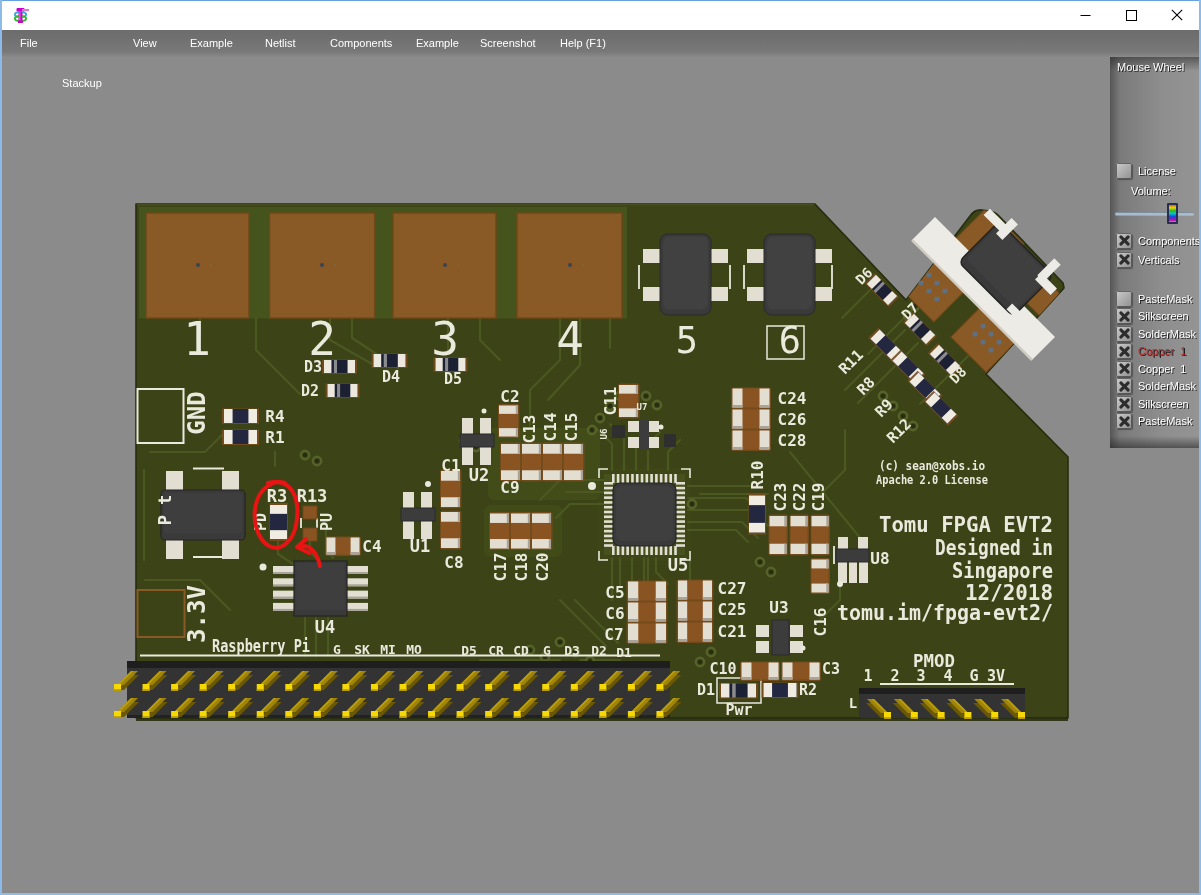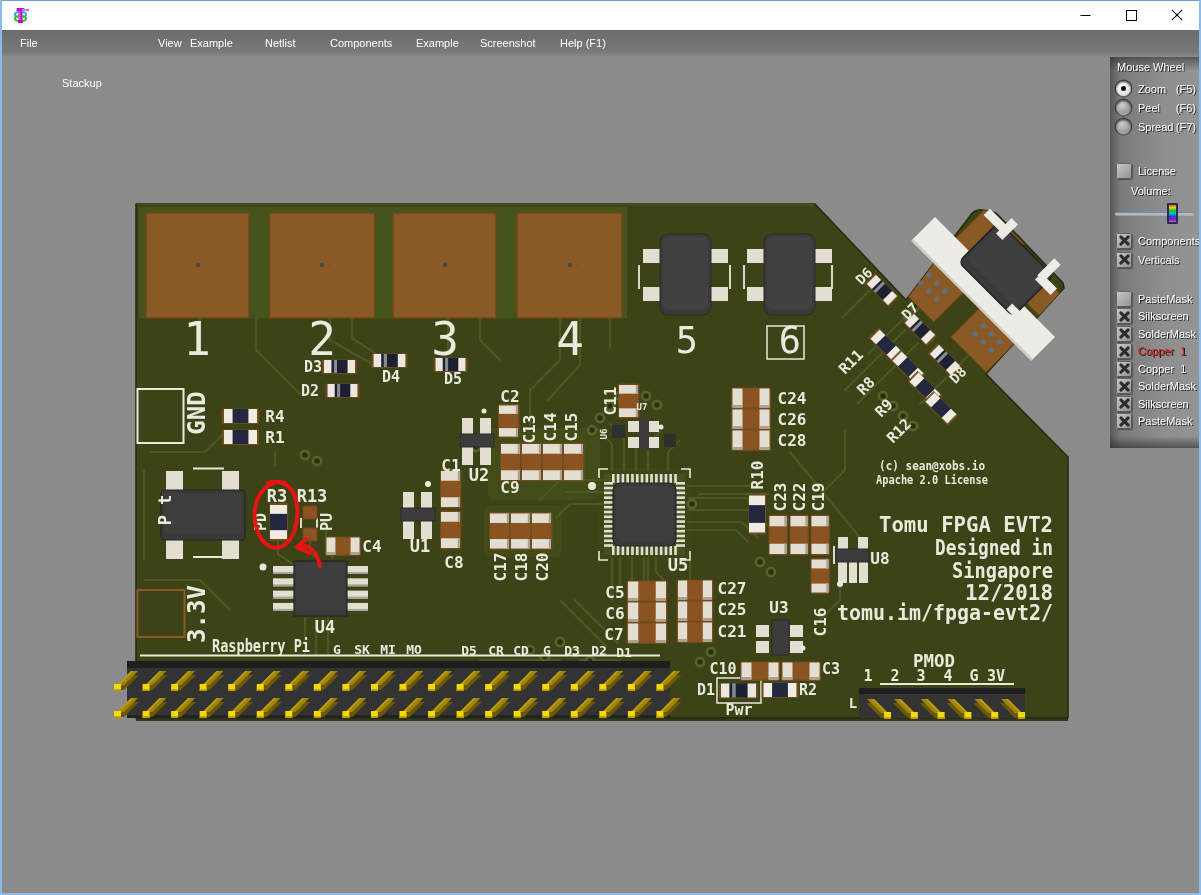--- a/index.html
+++ b/index.html
@@ -90,21 +90,21 @@
       <svg width="12" height="12" viewBox="0 0 12 12">
           <line x1="0.8" y1="0.8" x2="11.2" y2="11.2" stroke="#000" stroke-width="1.1"></line>
           <line x1="11.2" y1="0.8" x2="0.8" y2="11.2" stroke="#000" stroke-width="1.1"></line>
         </svg>
     </div>
   </div>
 
   <div class="menubar" id="menubar">
       <span class="menu-item" style="left: 20px;">File</span>
       <span class="menu-item" style="left: 62px; margin-top: 40px;">Stackup</span>
-      <span class="menu-item" style="left: 133px; margin-left: 25px;">View</span>
+      <span class="menu-item" style="left: 133px;">View</span>
       <span class="menu-item" style="left: 190px;">Example</span>
       <span class="menu-item" style="left: 265px;">Netlist</span>
       <span class="menu-item" style="left: 330px;">Components</span>
       <span class="menu-item" style="left: 416px;">Example</span>
       <span class="menu-item" style="left: 480px;">Screenshot</span>
       <span class="menu-item" style="left: 560px;">Help (F1)</span>
     </div>
 
   <div class="viewport">
     <svg id="board-svg" width="1201" height="838" viewBox="0 57 1201 838">
@@ -1236,37 +1236,20 @@
         <text x="790" y="340" font-family="'DejaVu Sans Mono',monospace" font-size="37" fill="#e9e9dc" text-anchor="middle" dominant-baseline="central">6</text>
         <g fill="none" stroke="#e81414" stroke-width="4" stroke-linecap="round" stroke-linejoin="round">
     <path d="M 285,483 C 272,479 259,490 256,504 C 252,520 257,539 269,546 C 281,552 293,541 296,525 C 299,509 297,495 289,487 C 284,483 276,481 268,483"></path>
     <path d="M 320,566 C 317,552 309,543 299,547"></path>
     <path d="M 306,539 L 297,547 L 309,553"></path>
   </g>
       </svg>
 
     <div class="sidebar">
       <div class="lbl sb-title">Mouse Wheel</div>
-      <div class="rowset" style="top:22px;" id="wheel-modes">
-          <div class="sb-row">
-            <span class="radio sel"></span>
-            <span class="lbl">Zoom</span>
-            <span class="lbl key">(F5)</span>
-          </div>
-          <div class="sb-row">
-            <span class="radio"></span>
-            <span class="lbl">Peel</span>
-            <span class="lbl key">(F6)</span>
-          </div>
-          <div class="sb-row">
-            <span class="radio"></span>
-            <span class="lbl">Spread</span>
-            <span class="lbl key">(F7)</span>
-          </div>
-        </div>
       <div class="hollow-row">
         <span class="checkbox" id="hollow-cb"></span>
         <span class="lbl">License</span>
       </div>
       <div class="lbl vol-lbl">Volume:</div>
       <div class="slider-track"></div>
       <div class="slider-thumb"></div>
       <div class="rowset" style="top:174px;" id="display-toggles">
           <div class="sb-row">
             <span class="checkbox on"></span>

